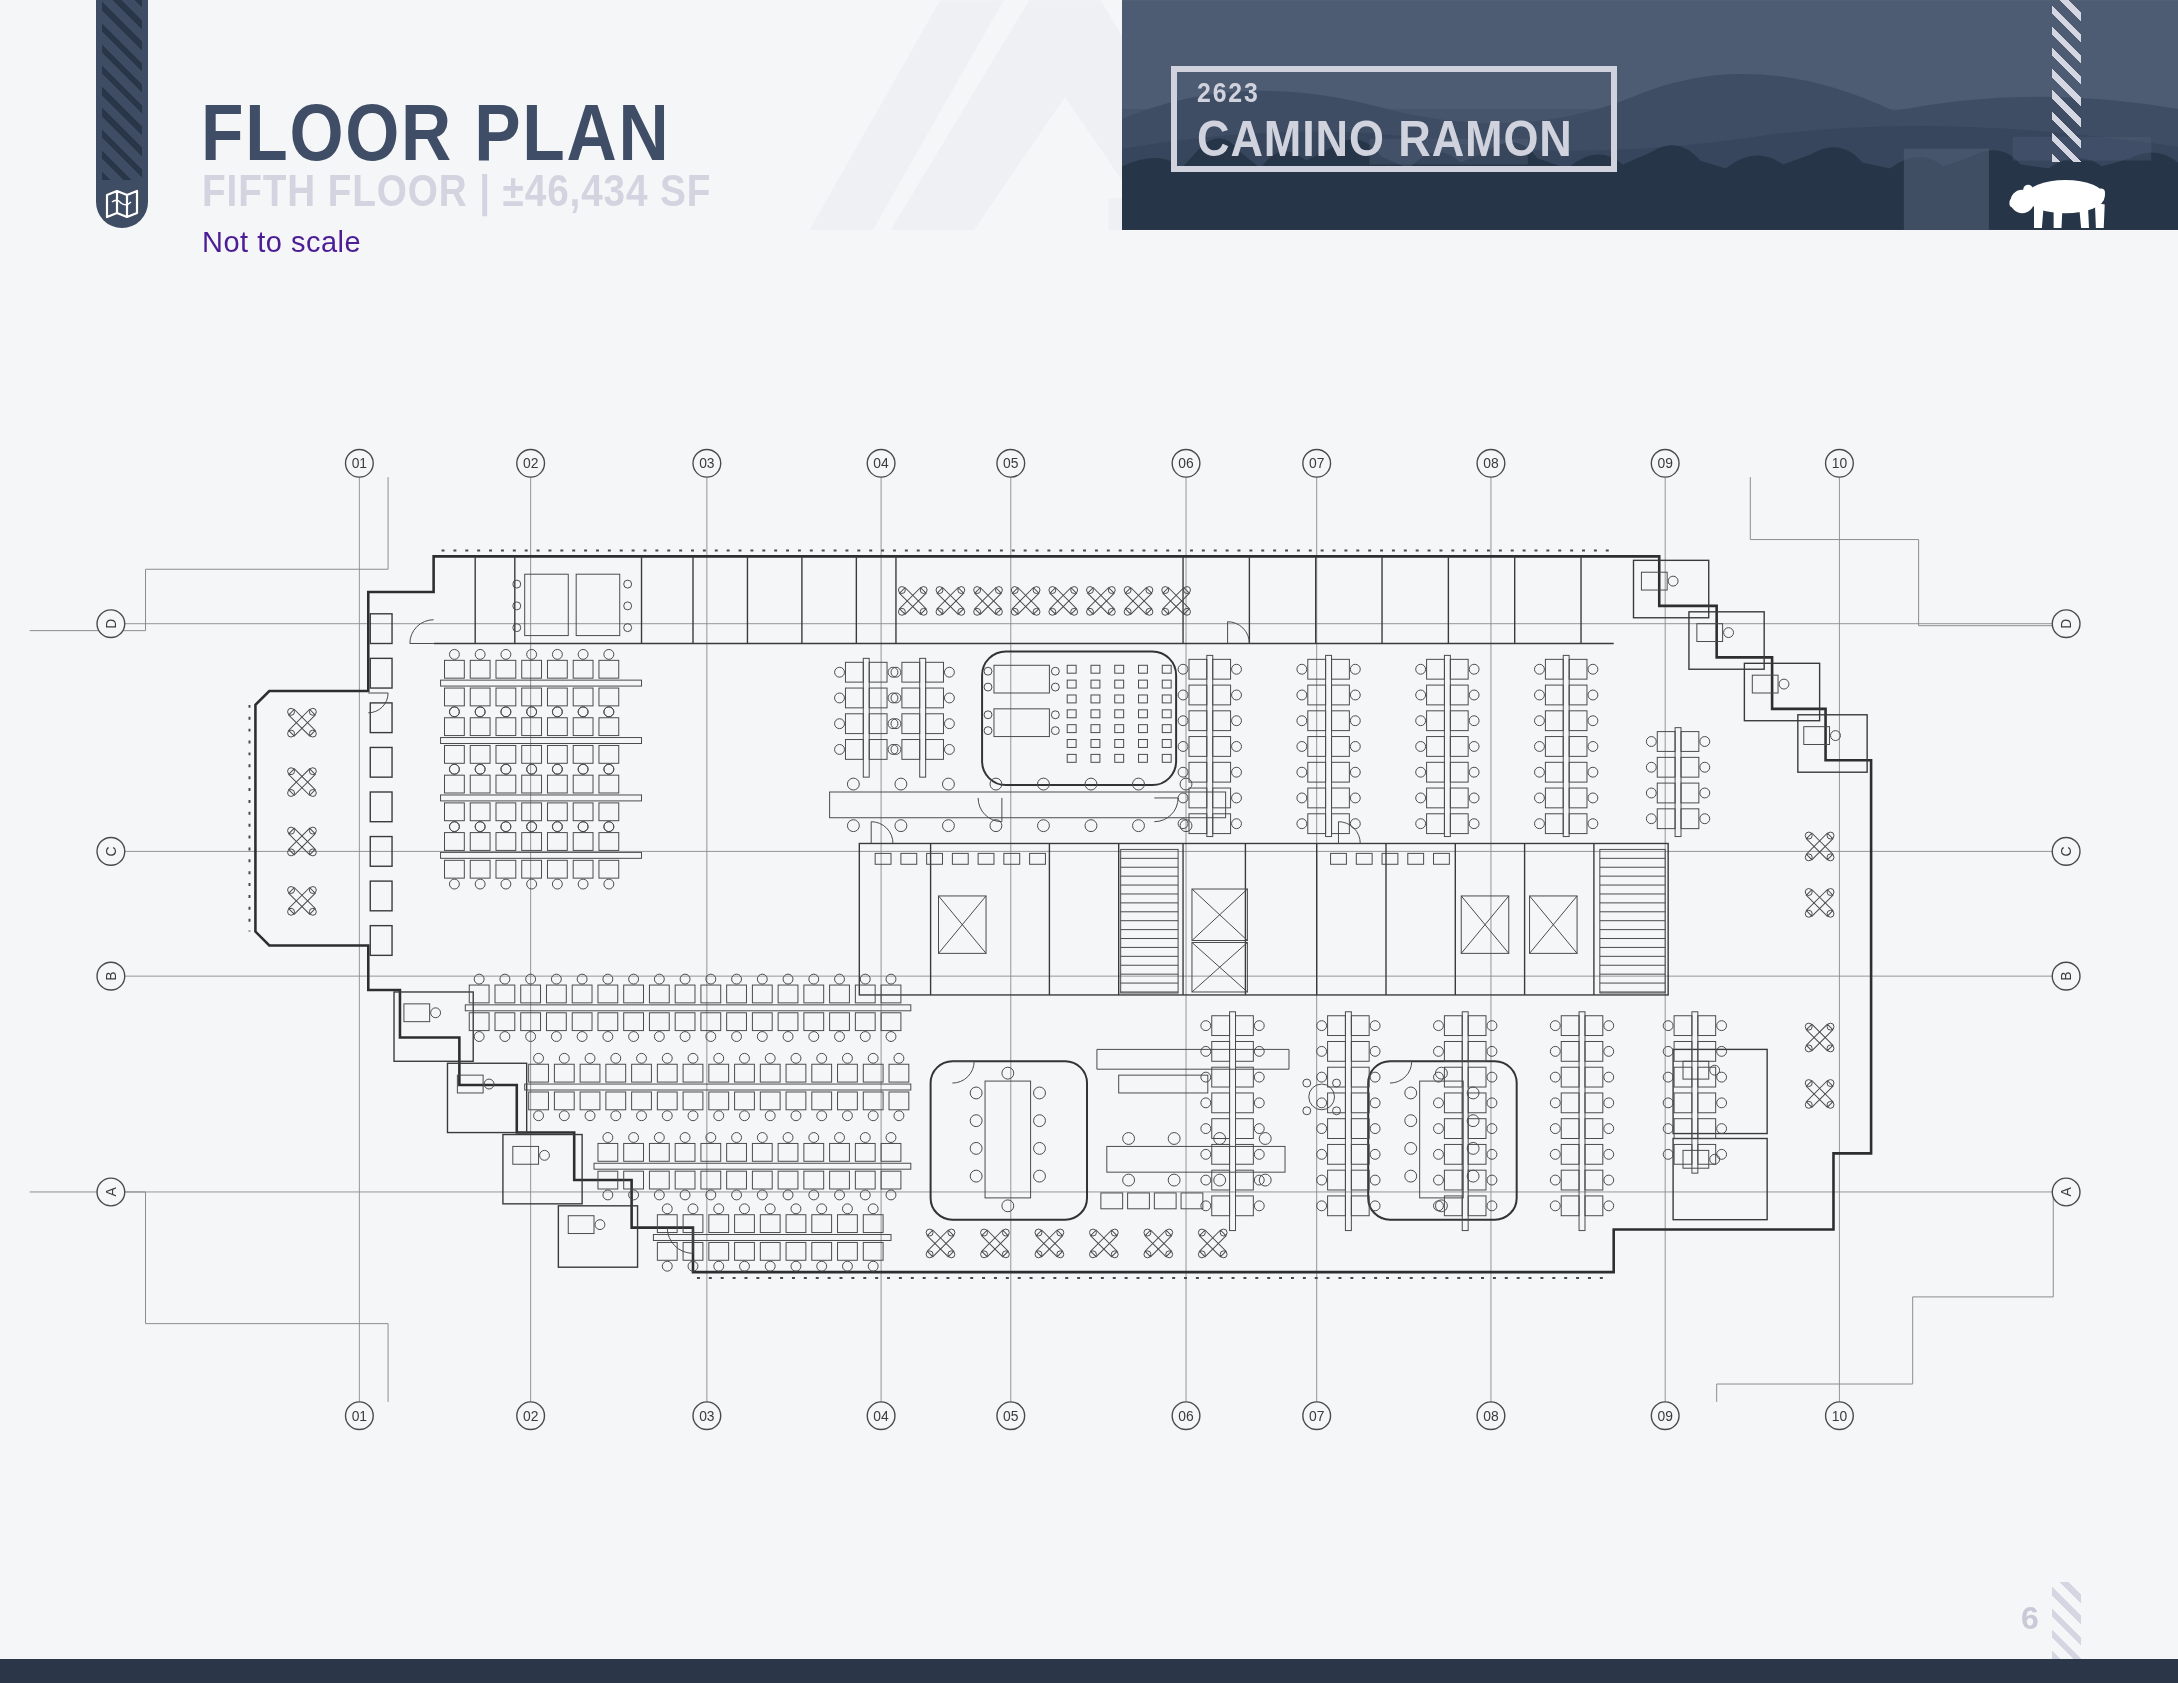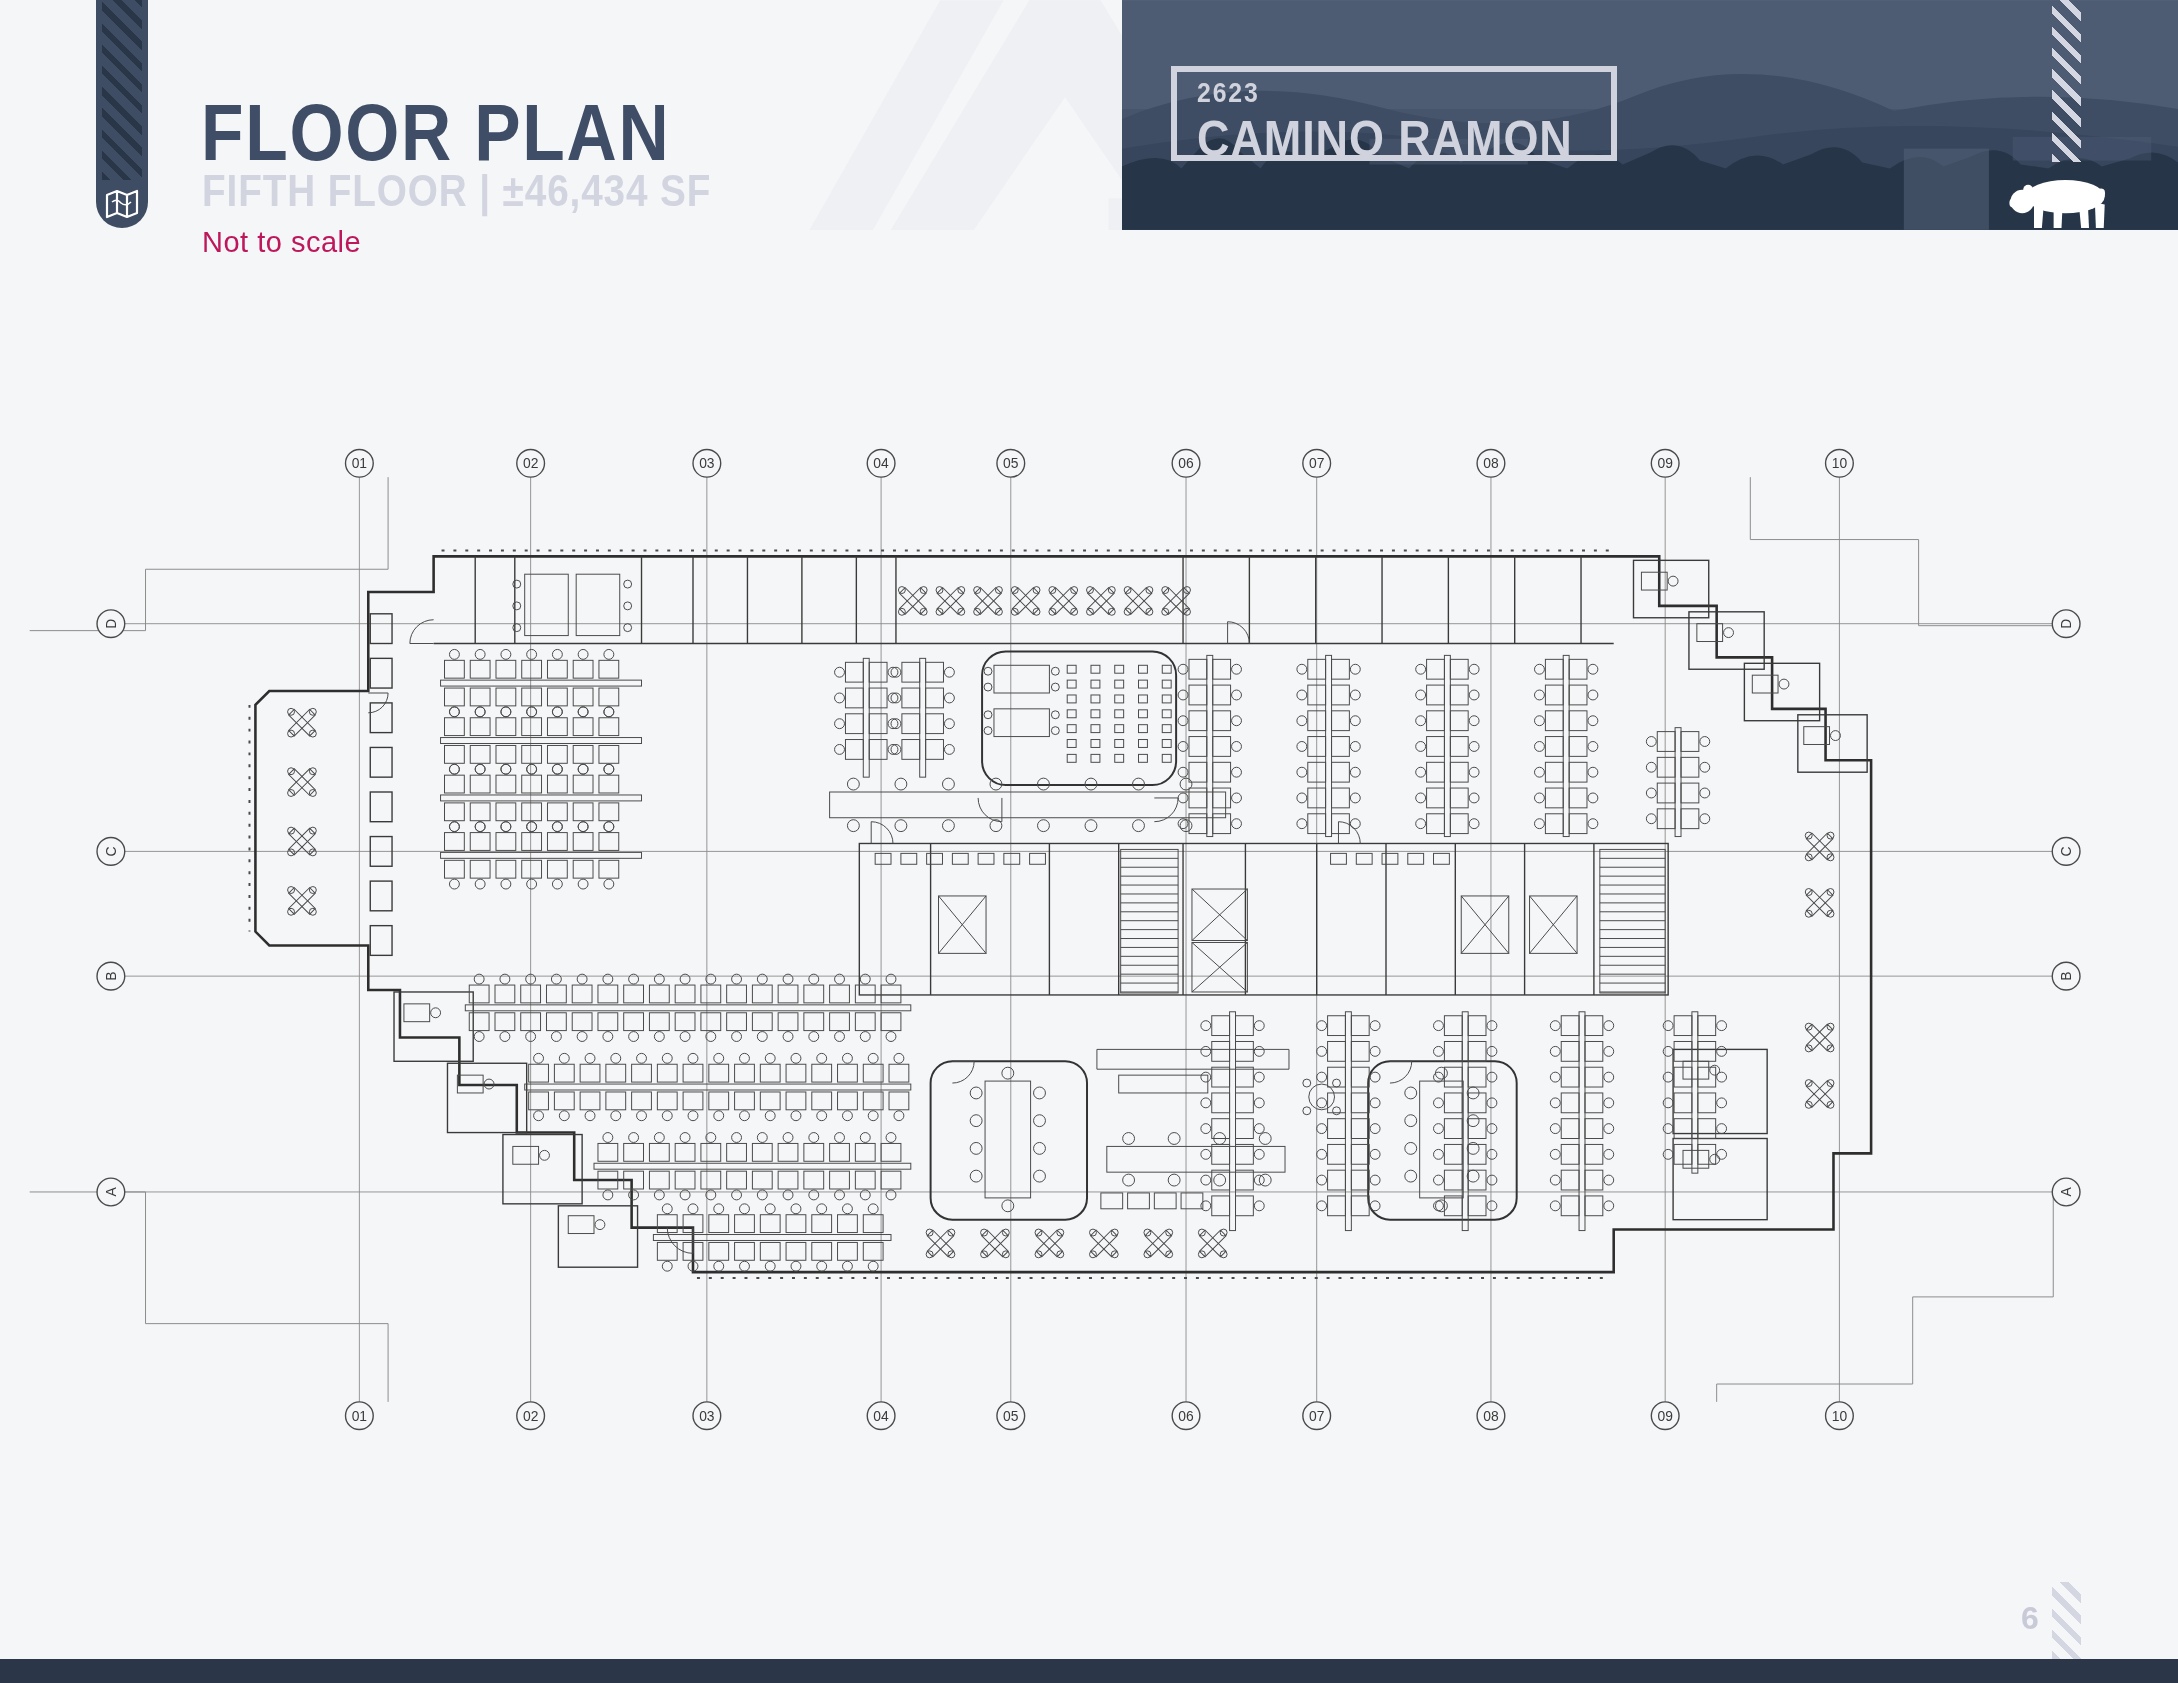--- a/index.html
+++ b/index.html
@@ -11,28 +11,28 @@
   #left-bar{left:96px;top:0;width:52px;height:228px;background:#3e4d63;
             border-radius:0 0 27px 27px;}
   #left-bar .stripes{position:absolute;left:6px;right:6px;top:0;height:180px;
             background:repeating-linear-gradient(45deg,rgba(16,26,40,.45) 0 6px,transparent 6px 15px);}
   #left-bar .map-ic{position:absolute;left:50%;transform:translateX(-50%);bottom:8px;}
 
   #page-title{left:201px;top:87px;font-size:79px;font-weight:800;color:#3f4e66;
               letter-spacing:2px;transform:scaleX(.88);transform-origin:left top;white-space:nowrap;}
   #page-subtitle{left:202px;top:166px;font-size:44px;font-weight:800;color:#d2d4e0;
               letter-spacing:1px;transform:scaleX(.88);transform-origin:left top;white-space:nowrap;}
-  #scale-note{left:202px;top:226px;font-size:29px;font-weight:400;color:#be185d;letter-spacing:0.5px;}
+  #scale-note{left:202px;top:226px;font-size:29px;font-weight:400;color:#4c1d95;letter-spacing:0.5px;}
 
   
   #watermark{left:554px;top:0;width:713px;height:238px;}
 
   
   #banner{left:1122px;top:0;width:1056px;height:230px;overflow:hidden;}
-  #addr-box{left:1171px;top:66px;width:446px;height:95px;border:6px solid #d0d3dd;
+  #addr-box{left:1171px;top:66px;width:446px;height:106px;border:6px solid #d0d3dd;
             box-sizing:border-box;color:#d0d3dd;}
   #addr-box .l1{margin:6px 0 0 20px;font-size:27px;font-weight:800;letter-spacing:2px;
             transform:scaleX(.92);transform-origin:left top;}
   #addr-box .l2{margin:1px 0 0 20px;font-size:50px;font-weight:800;letter-spacing:1px;
             transform:scaleX(.9);transform-origin:left top;white-space:nowrap;}
   .stripe-band{width:29px;background:repeating-linear-gradient(45deg,#d4d6e1 0 6px,transparent 6px 15px);}
   #stripes-top{left:2052px;top:0;height:162px;}
   #stripes-bottom{left:2052px;top:1582px;height:77px;}
   #bear{left:2004px;top:175px;width:115px;height:55px;}
 

